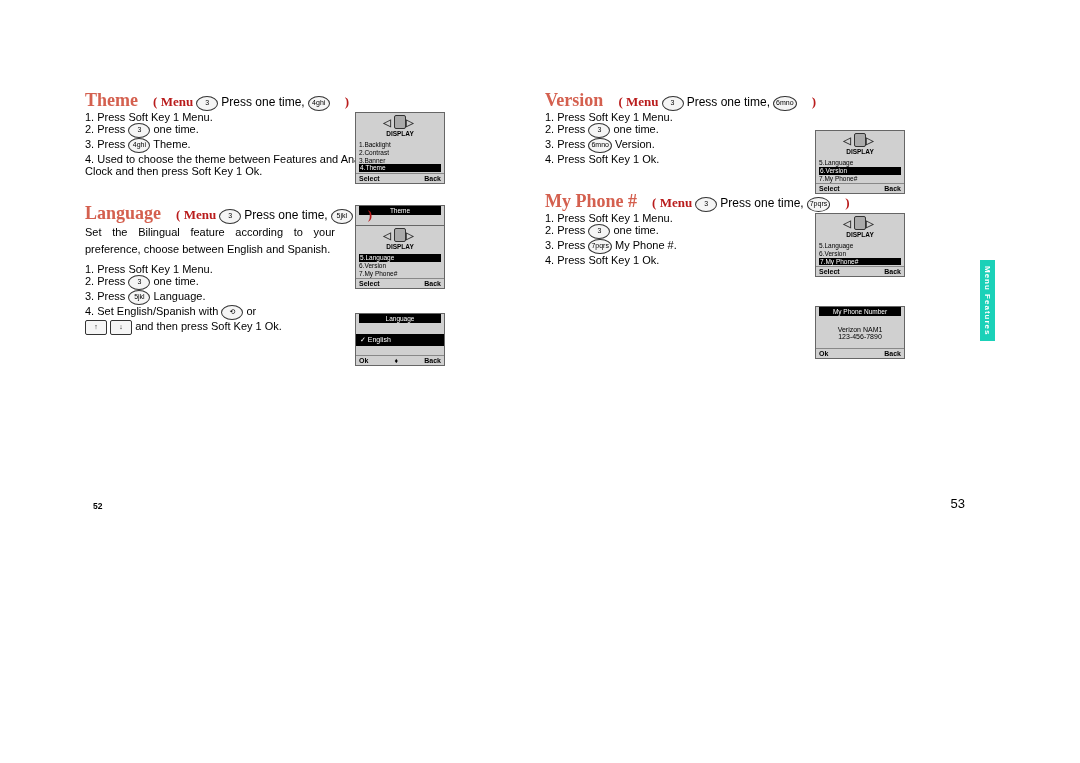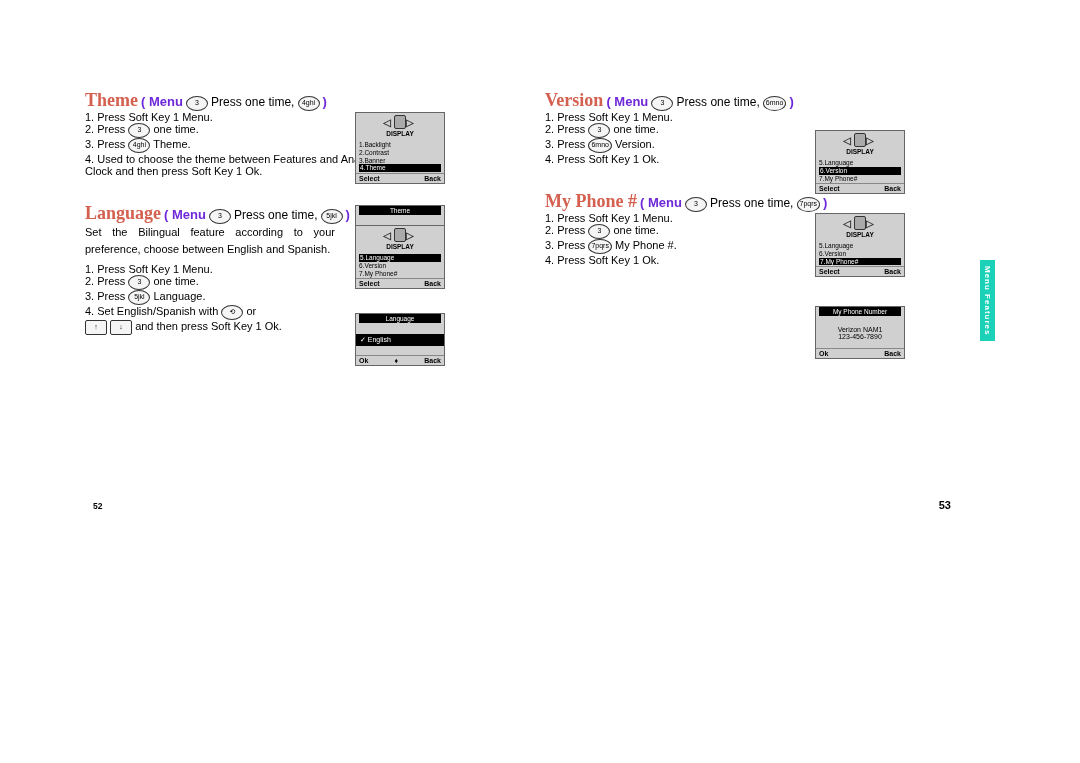--- a/index.html
+++ b/index.html
@@ -23,24 +23,25 @@
     position: relative;
   }
   .section-title {
     color: #d4604f;
     font-family: "Times New Roman", serif;
     font-size: 18px;
     font-weight: bold;
     margin-bottom: 8px;
   }
   .menu-label {
-    color: #6d28d9;
-    font-family: Liberation Sans, sans-serif;
+    color: #b91c1c;
+    font-family: Liberation Serif, serif;
     font-size: 13px;
     font-weight: bold;
+    margin-left: 12px;
   }
   .nav-hint {
     font-size: 12px;
     color: #000;
   }
   .key {
     display: inline-block;
     border: 1px solid #333;
     border-radius: 50%;
     min-width: 16px;
@@ -113,21 +114,21 @@
     top: 170px;
     background: #1bd1b8;
     color: #fff;
     font-size: 8px;
     font-weight: bold;
     writing-mode: vertical-rl;
     padding: 6px 3px;
     letter-spacing: 1px;
   }
   .page-num-left { position: absolute; bottom: -150px; left: 8px; font-size: 8.5px; font-weight: bold; }
-  .page-num-right { position: absolute; bottom: -150px; right: 14px; font-size: 11px; font-weight: bold; }
+  .page-num-right { position: absolute; bottom: -150px; right: 0; font-size: 13px; font-weight: normal; }
 </style>
 </head>
 <body>
 
 <div class="page">
 
   <div class="column">
 
     <div class="section-block">
       <div>

